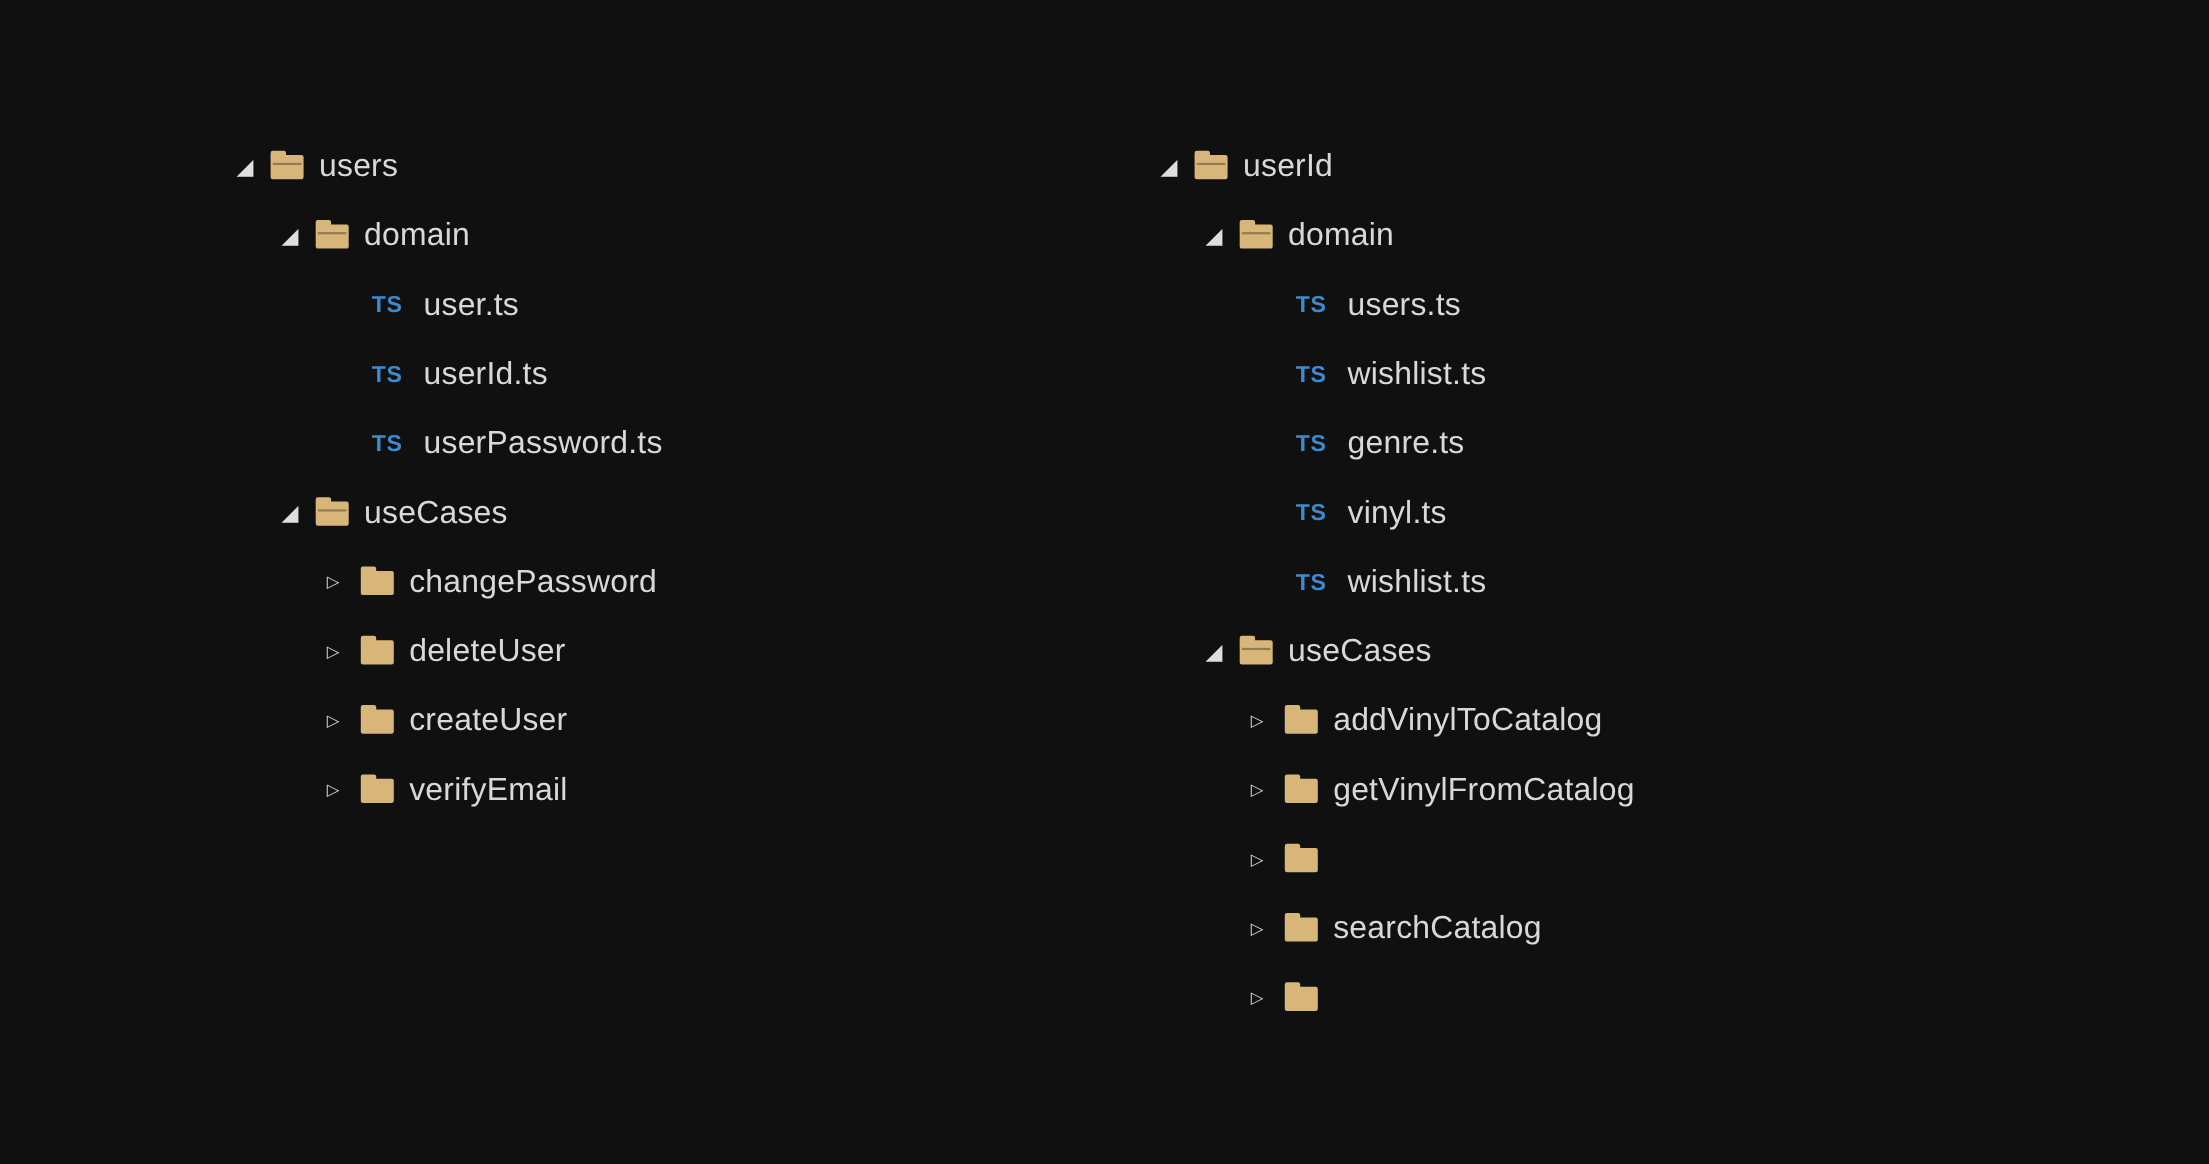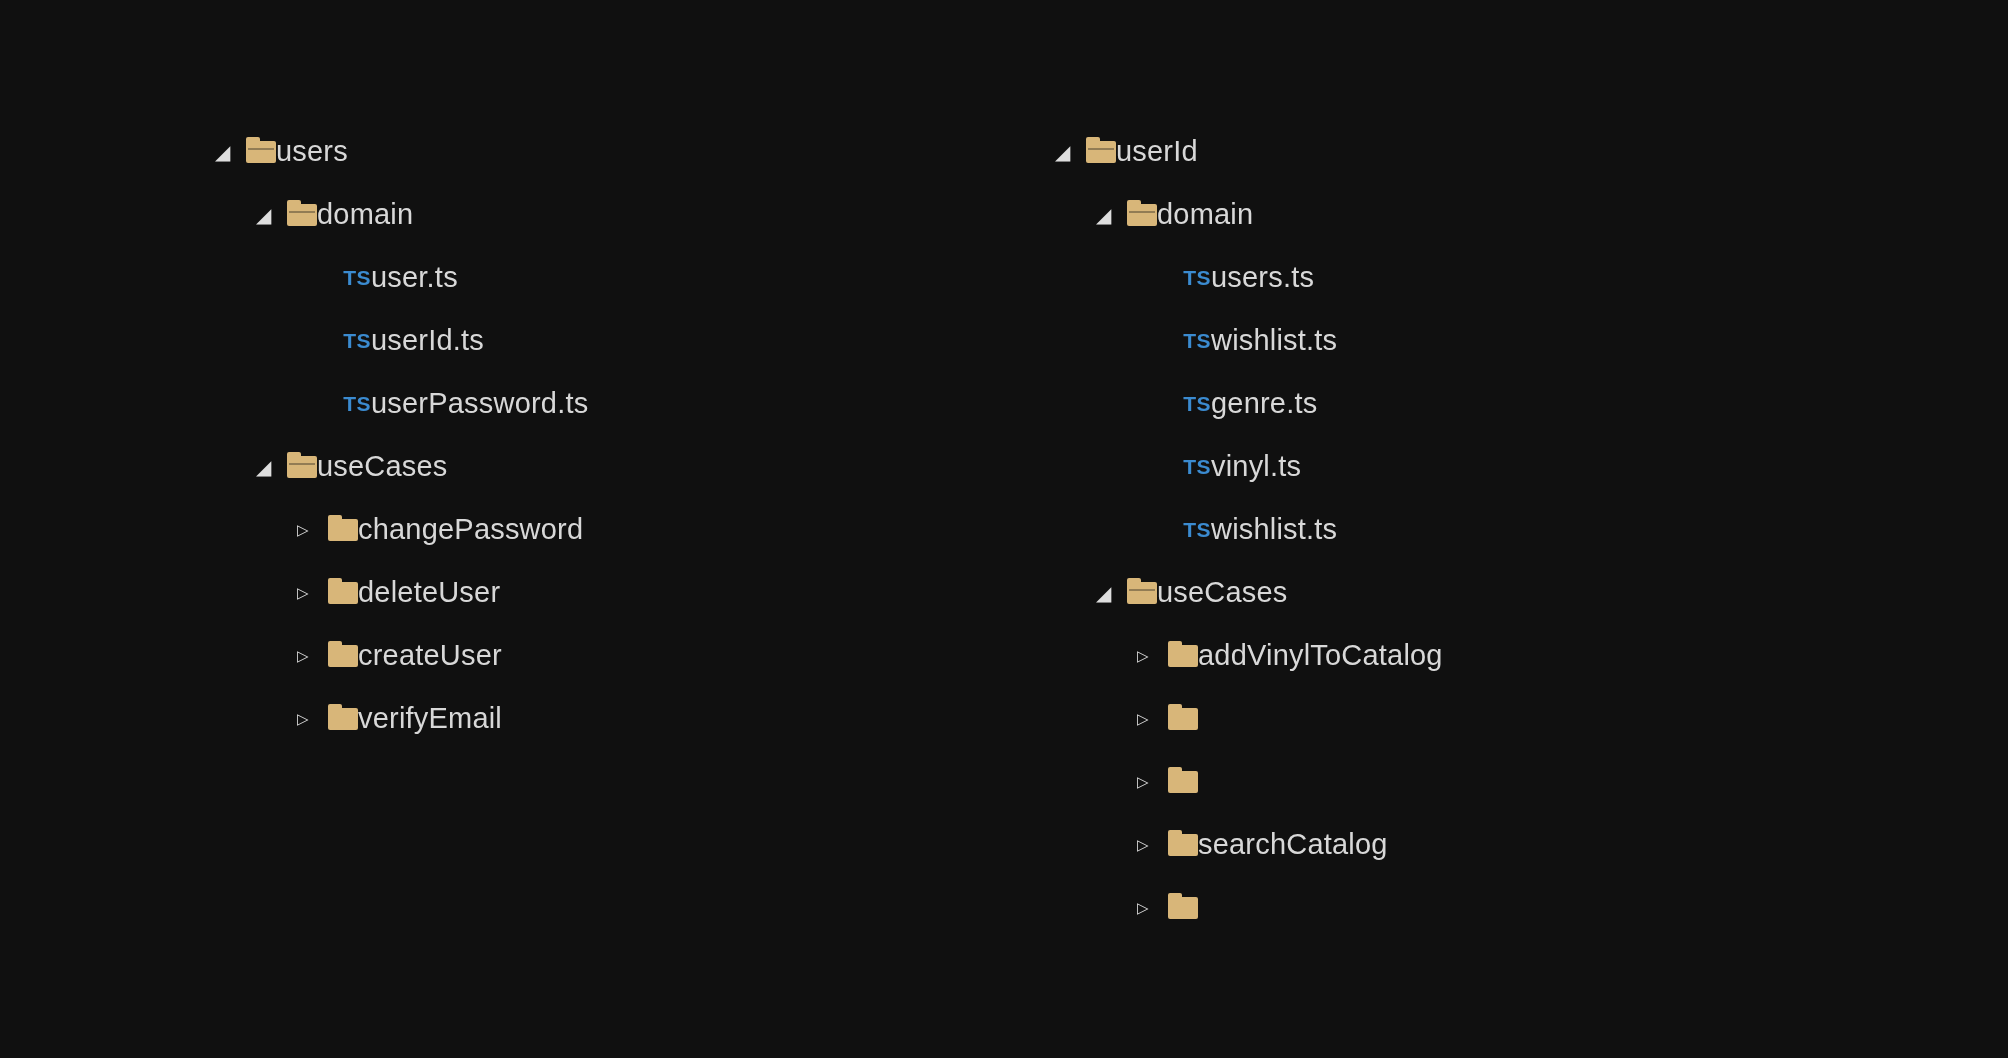--- a/index.html
+++ b/index.html
@@ -47,20 +47,21 @@
       text-align: left;
     }
     .arrow.collapsed {
       font-size: 15px;
     }
     .gap {
       width: 13px;
       flex: none;
     }
     .label {
+      margin-left: 14px;
       color: #d8d8d8;
       letter-spacing: 0.2px;
     }
     
     .folder-icon {
       position: relative;
       width: 30px;
       height: 22px;
       flex: none;
     }
@@ -89,21 +90,21 @@
       left: 2px;
       right: 2px;
       height: 2px;
       background: #101010;
       opacity: 0.35;
     }
     
     .ts-icon {
       flex: none;
       width: 33px;
-      text-align: right;
+      text-align: left;
       font-weight: 700;
       font-size: 21px;
       color: #3b8bd0;
       letter-spacing: 0.5px;
       font-family: -apple-system, BlinkMacSystemFont, "Segoe UI", Helvetica, Arial, sans-serif;
     }
   </style>
 </head>
 <body>
 
@@ -303,20 +304,21 @@
 
   <div class="row">
     <span class="indent"></span>
       <span class="indent"></span>
     <span class="arrow collapsed">▷</span>
     <span class="gap"></span>
     <span class="folder-icon">
         <span class="tab"></span>
         <span class="body"></span>
       </span>
+    <span class="label">getVinylFromCatalog</span>
   </div>
 
   <div class="row">
     <span class="indent"></span>
       <span class="indent"></span>
     <span class="arrow collapsed">▷</span>
     <span class="gap"></span>
     <span class="folder-icon">
         <span class="tab"></span>
         <span class="body"></span>

